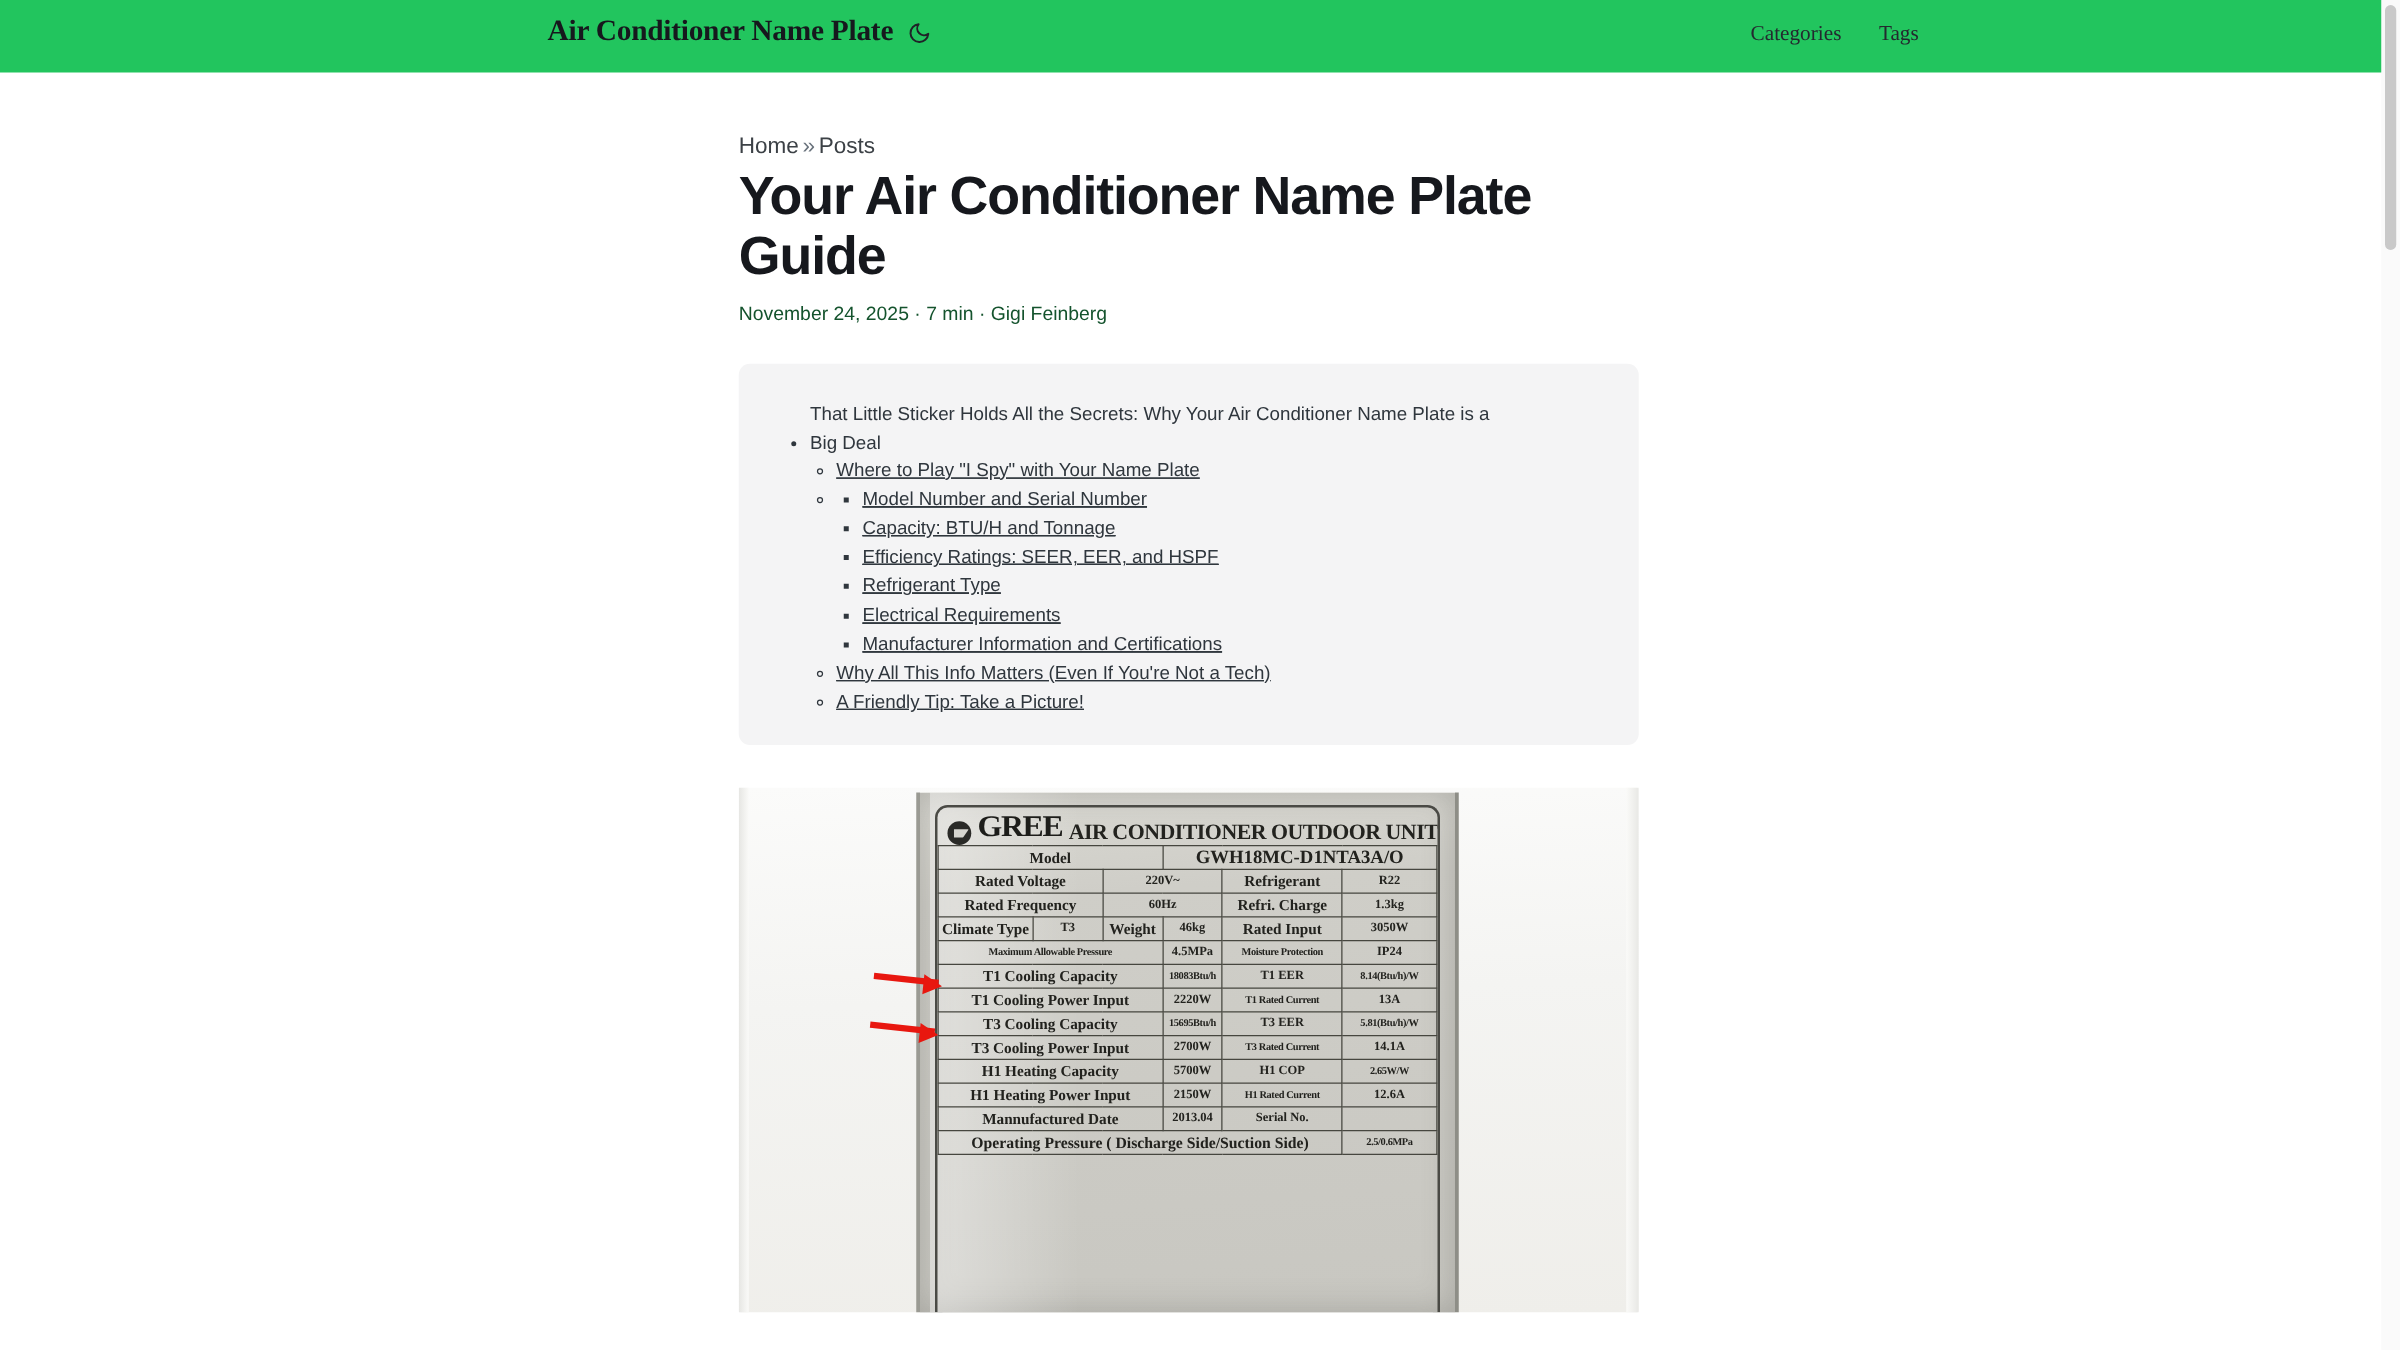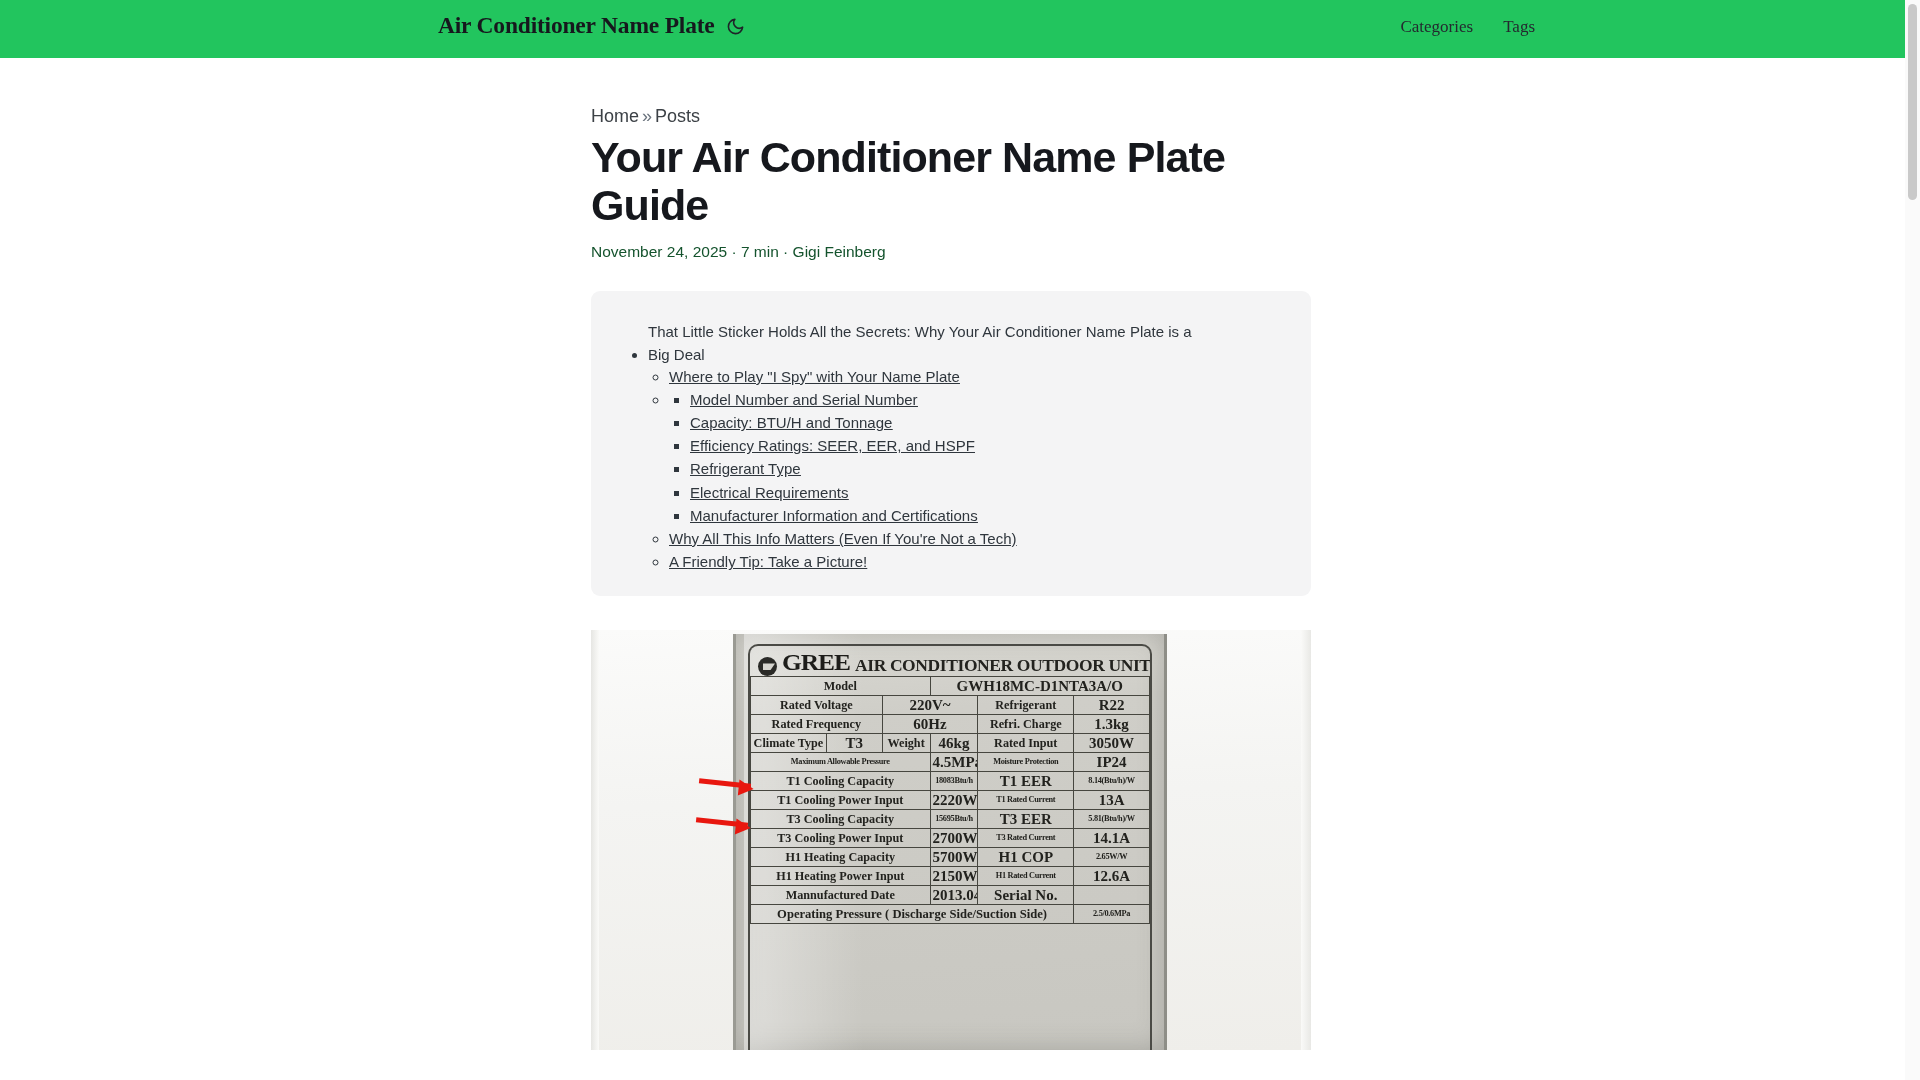--- a/index.html
+++ b/index.html
@@ -144,21 +144,21 @@
     white-space: nowrap; margin-left: 4px;
   }
 
   table.np {
     width: 100%; border-collapse: collapse;
     font-family: "Liberation Serif", serif;
     table-layout: fixed;
   }
   table.np td {
     border: 1.5px solid #46463f;
-    font-size: 15px; font-weight: bold; color: #22221e;
+    font-size: 10px; font-weight: bold; color: #22221e;
     text-align: center; padding: 1px 2px; height: 19px;
     line-height: 1.05; overflow: hidden; white-space: nowrap;
   }
   table.np td.lbl { font-size: 12.2px; }
   table.np td.small { font-size: 8.3px; letter-spacing: -0.3px; }
   table.np td.model { font-size: 15px; }
   table.np td.wide { font-size: 12.6px; }
 
   
   .arrow {

